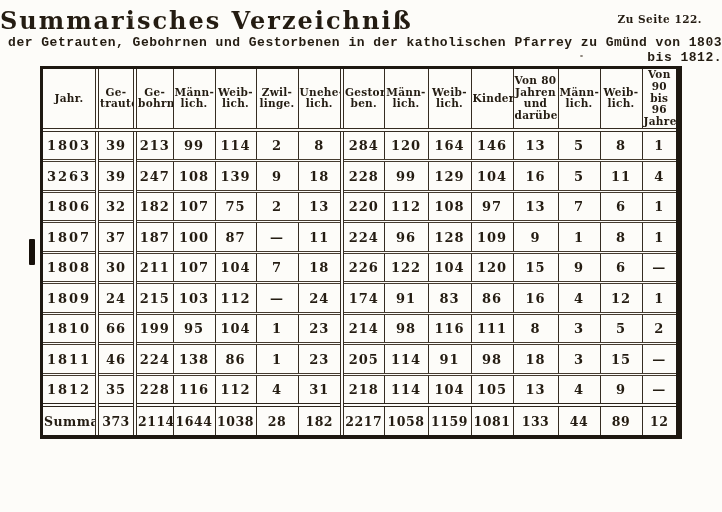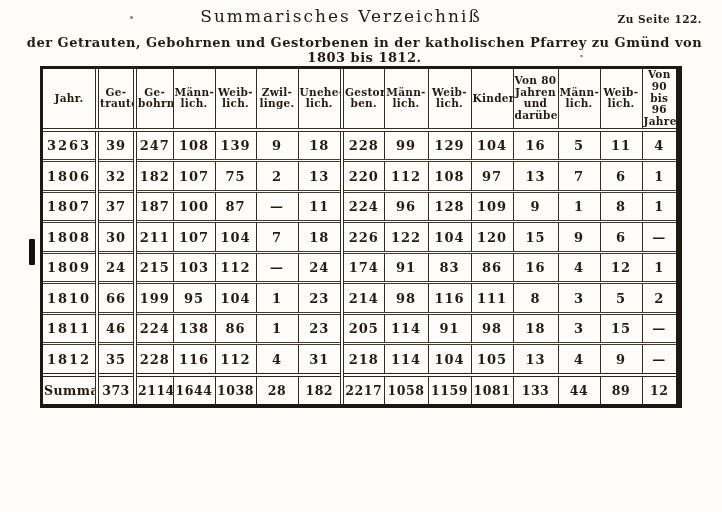--- a/index.html
+++ b/index.html
@@ -6,34 +6,35 @@
   .page{
     position:relative;
     width:722px;height:512px;
     background:#fdfcf9;
     overflow:hidden;
     font-family:"DejaVu Serif", serif;
     color:#241c12;
   }
   .title{
     position:absolute;top:6px;left:0;right:40px;
-    text-align:center;
-    font-size:17px;font-weight:normal;
+    text-align:left;
+    font-size:24px;font-weight:bold;
     letter-spacing:2px;
   }
   .pageref{
     position:absolute;top:13px;right:20px;
     font-size:10.5px;font-weight:bold;
     letter-spacing:0.5px;
   }
   .subtitle{
     position:absolute;top:35px;left:7px;right:0;
-    text-align:center;
+    text-align:right;
     font-size:13px;font-weight:bold;
     letter-spacing:0.5px;
+    font-family:Liberation Mono, monospace;
   }
   .table-wrap{
     position:absolute;left:40px;top:66px;
     border:3px solid #1e1811;
     border-right-width:6px;
     border-bottom-width:4px;
     background:#fdfcf9;
   }
   table.register{
     border-collapse:collapse;
@@ -133,20 +134,37 @@
 lich.</th>
             <th>Weib-
 lich.</th>
             <th>Von 90
 bis 96
 Jahren</th>
           </tr>
       </thead>
       <tbody>
           <tr>
+            <td>1803</td>
+            <td class="dbl">39</td>
+            <td class="dbl">213</td>
+            <td>99</td>
+            <td>114</td>
+            <td>2</td>
+            <td>8</td>
+            <td class="dbl">284</td>
+            <td>120</td>
+            <td>164</td>
+            <td>146</td>
+            <td>13</td>
+            <td>5</td>
+            <td>8</td>
+            <td>1</td>
+          </tr>
+          <tr>
             <td>3263</td>
             <td class="dbl">39</td>
             <td class="dbl">247</td>
             <td>108</td>
             <td>139</td>
             <td>9</td>
             <td>18</td>
             <td class="dbl">228</td>
             <td>99</td>
             <td>129</td>

